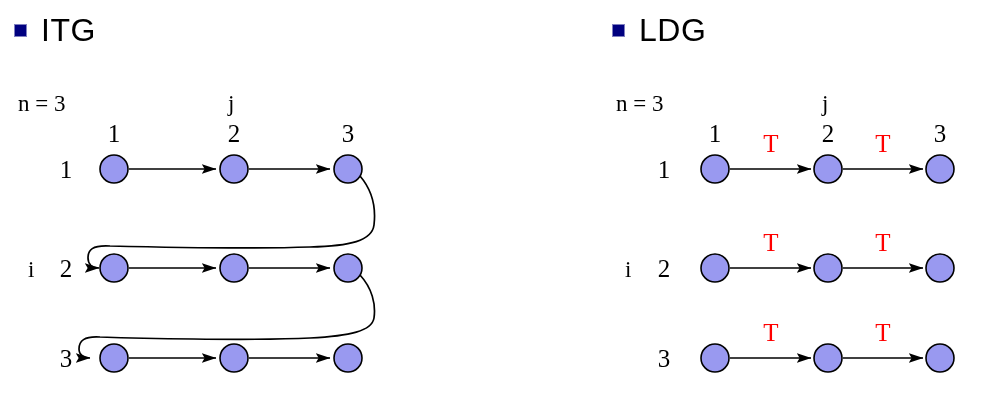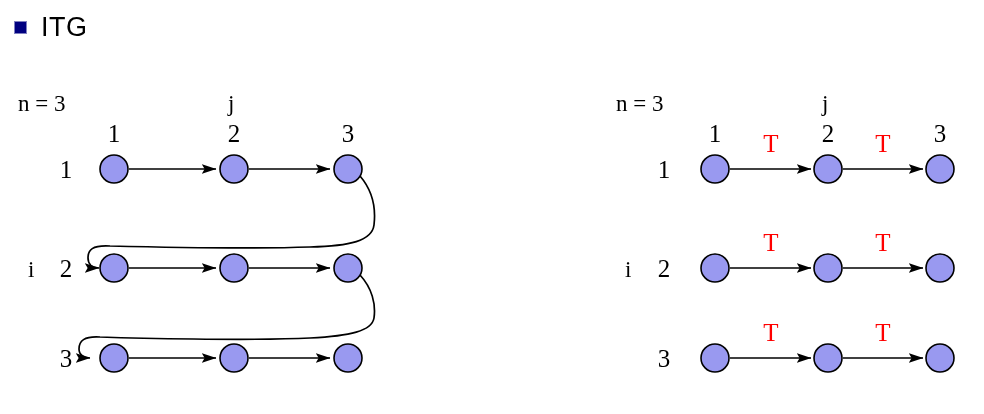--- a/index.html
+++ b/index.html
@@ -35,21 +35,21 @@
   .bullet-square {
     width: 13px;
     height: 13px;
     background: #000080;
     border: 1px solid #8080c0;
     box-sizing: border-box;
     flex: 0 0 auto;
   }
   .panel-title {
     font-family: "Liberation Sans", sans-serif;
-    font-size: 27px;
+    font-size: 32px;
     color: #000000;
     line-height: 1;
     letter-spacing: 0.5px;
     white-space: nowrap;
   }
 
   .graph-svg {
     position: absolute;
     left: 0;
     top: 0;
@@ -139,20 +139,24 @@
     <circle class="node" cx="348" cy="268" r="14"></circle>
 
     <circle class="node" cx="114" cy="358" r="14"></circle>
     <circle class="node" cx="234" cy="358" r="14"></circle>
     <circle class="node" cx="348" cy="358" r="14"></circle>
   </svg>
 </div>
 
 <div class="panel" id="panel-ldg">
 
+  <div class="panel-header">
+    <span class="bullet-square"></span>
+    <span class="panel-title">LDG</span>
+  </div>
 
   <svg class="graph-svg" viewBox="0 0 492 414">
     <defs>
       <marker id="arrow-ldg" markerWidth="9" markerHeight="9" refX="8.4" refY="3.1" orient="auto" markerUnits="strokeWidth">
         <path d="M0,0.2 L8.6,3.1 L0,6.0 L1.7,3.1 Z" fill="#000000"></path>
       </marker>
     </defs>
 
     <text class="lbl lbl-n" x="124" y="111">n = 3</text>
     <text class="lbl lbl-j" x="330" y="111">j</text>

